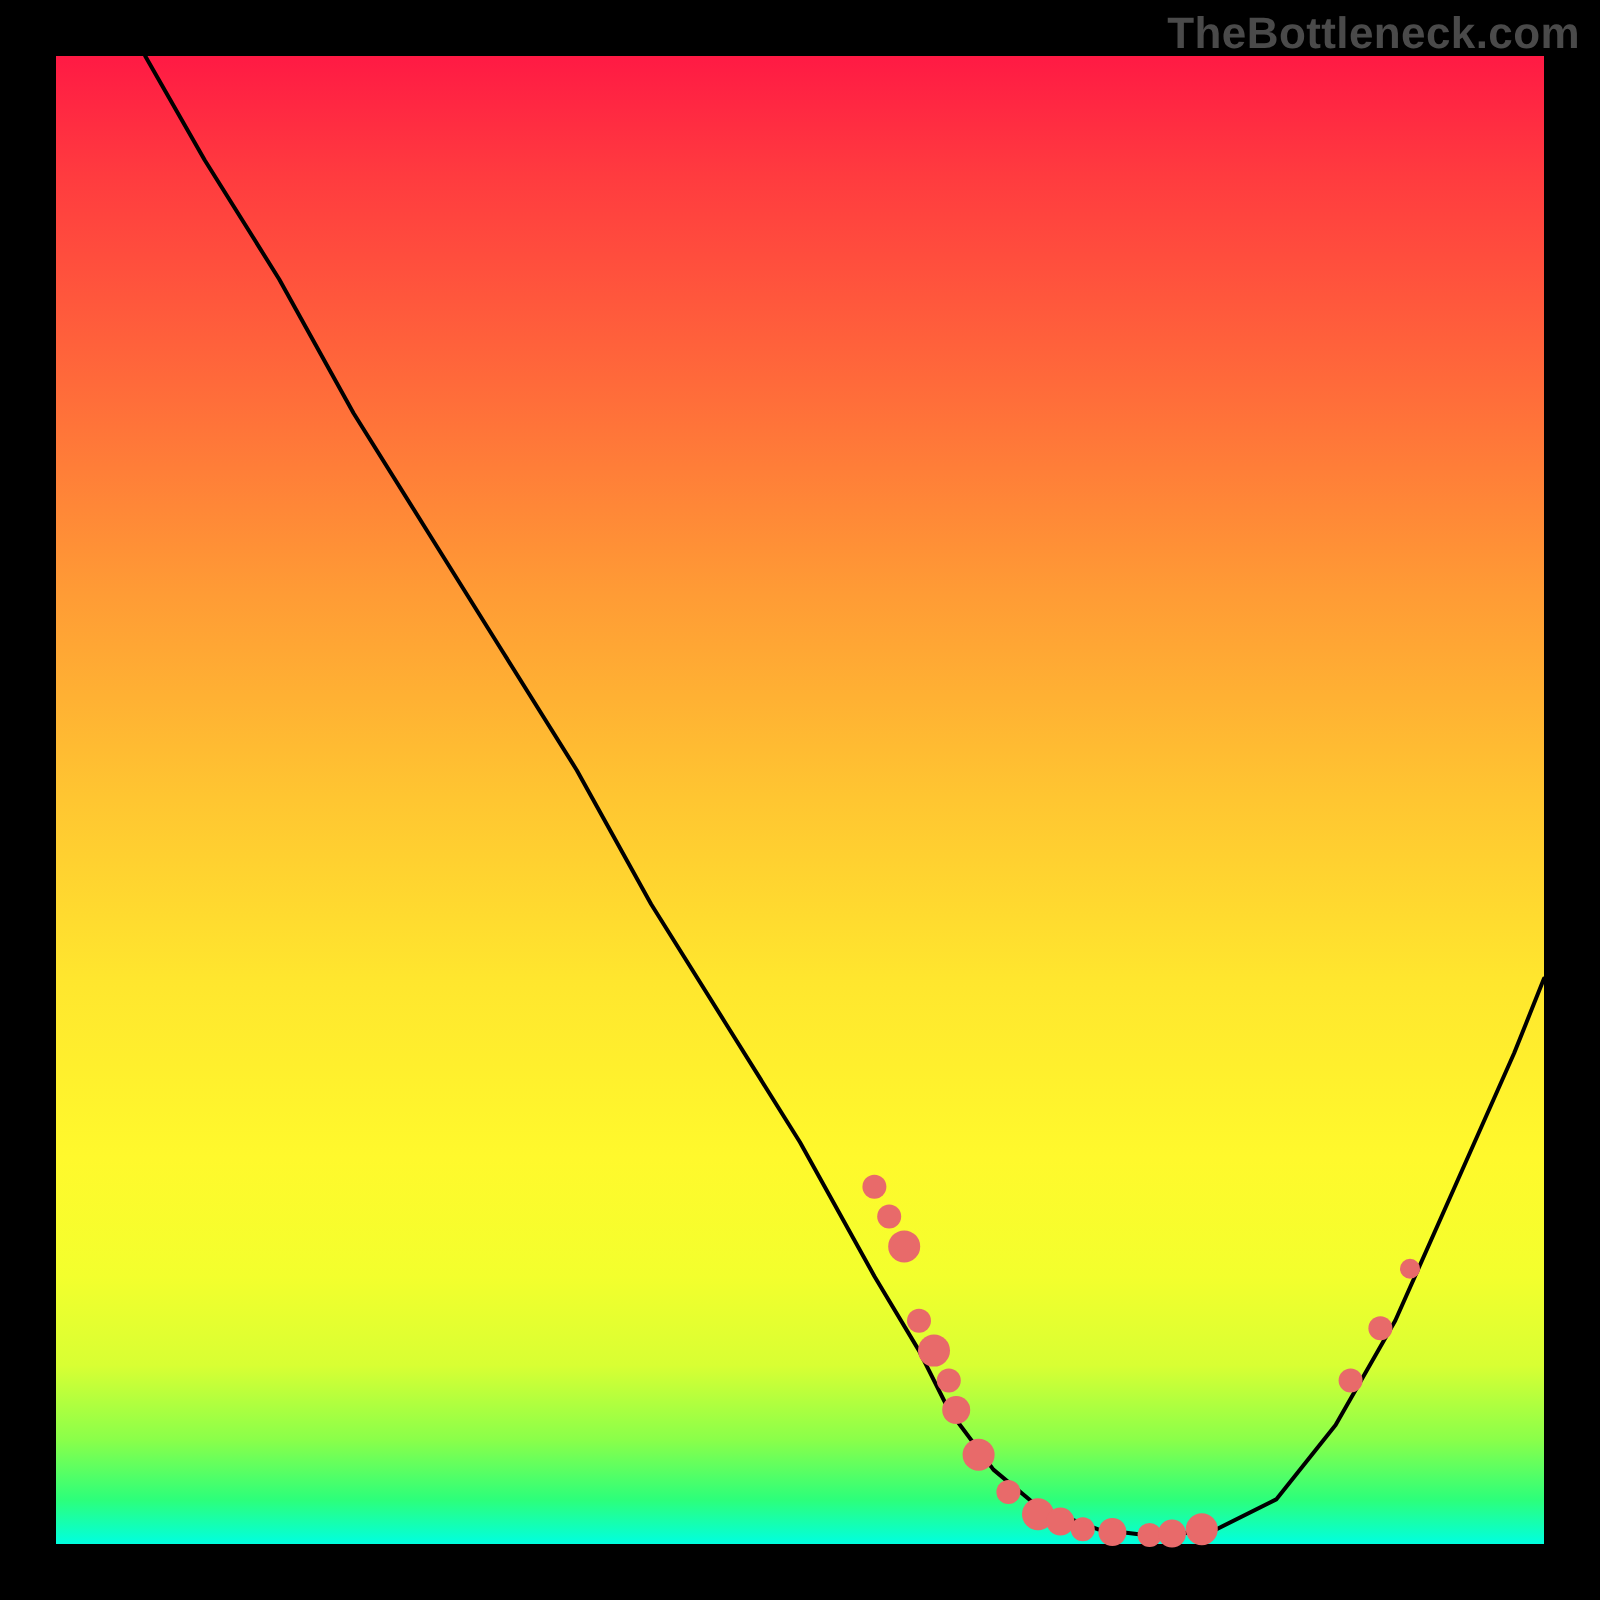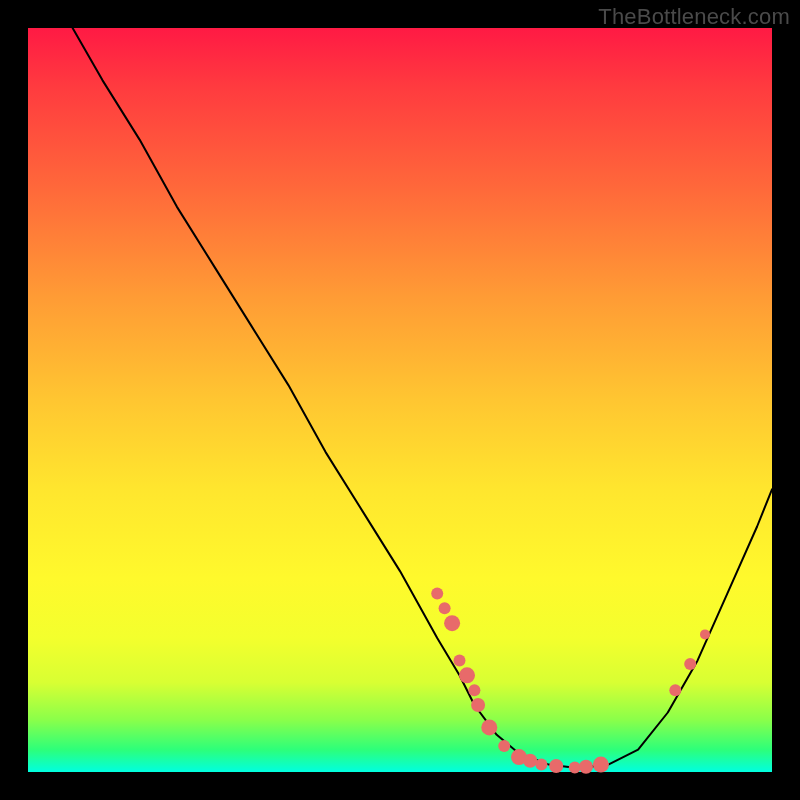--- a/index.html
+++ b/index.html
@@ -31,21 +31,21 @@
       #2dff7a 97%,
       #00ffe0 100%
     );
   }
   .watermark {
     position: absolute;
     top: 4px;
     right: 10px;
     color: #4a4a4a;
     font-size: 22px;
-    font-weight: normal;
+    font-weight: bold;
     letter-spacing: 0.2px;
     user-select: none;
   }
   svg.plot {
     position: absolute;
     left: 0;
     top: 0;
     width: 744px;
     height: 744px;
     overflow: visible;

